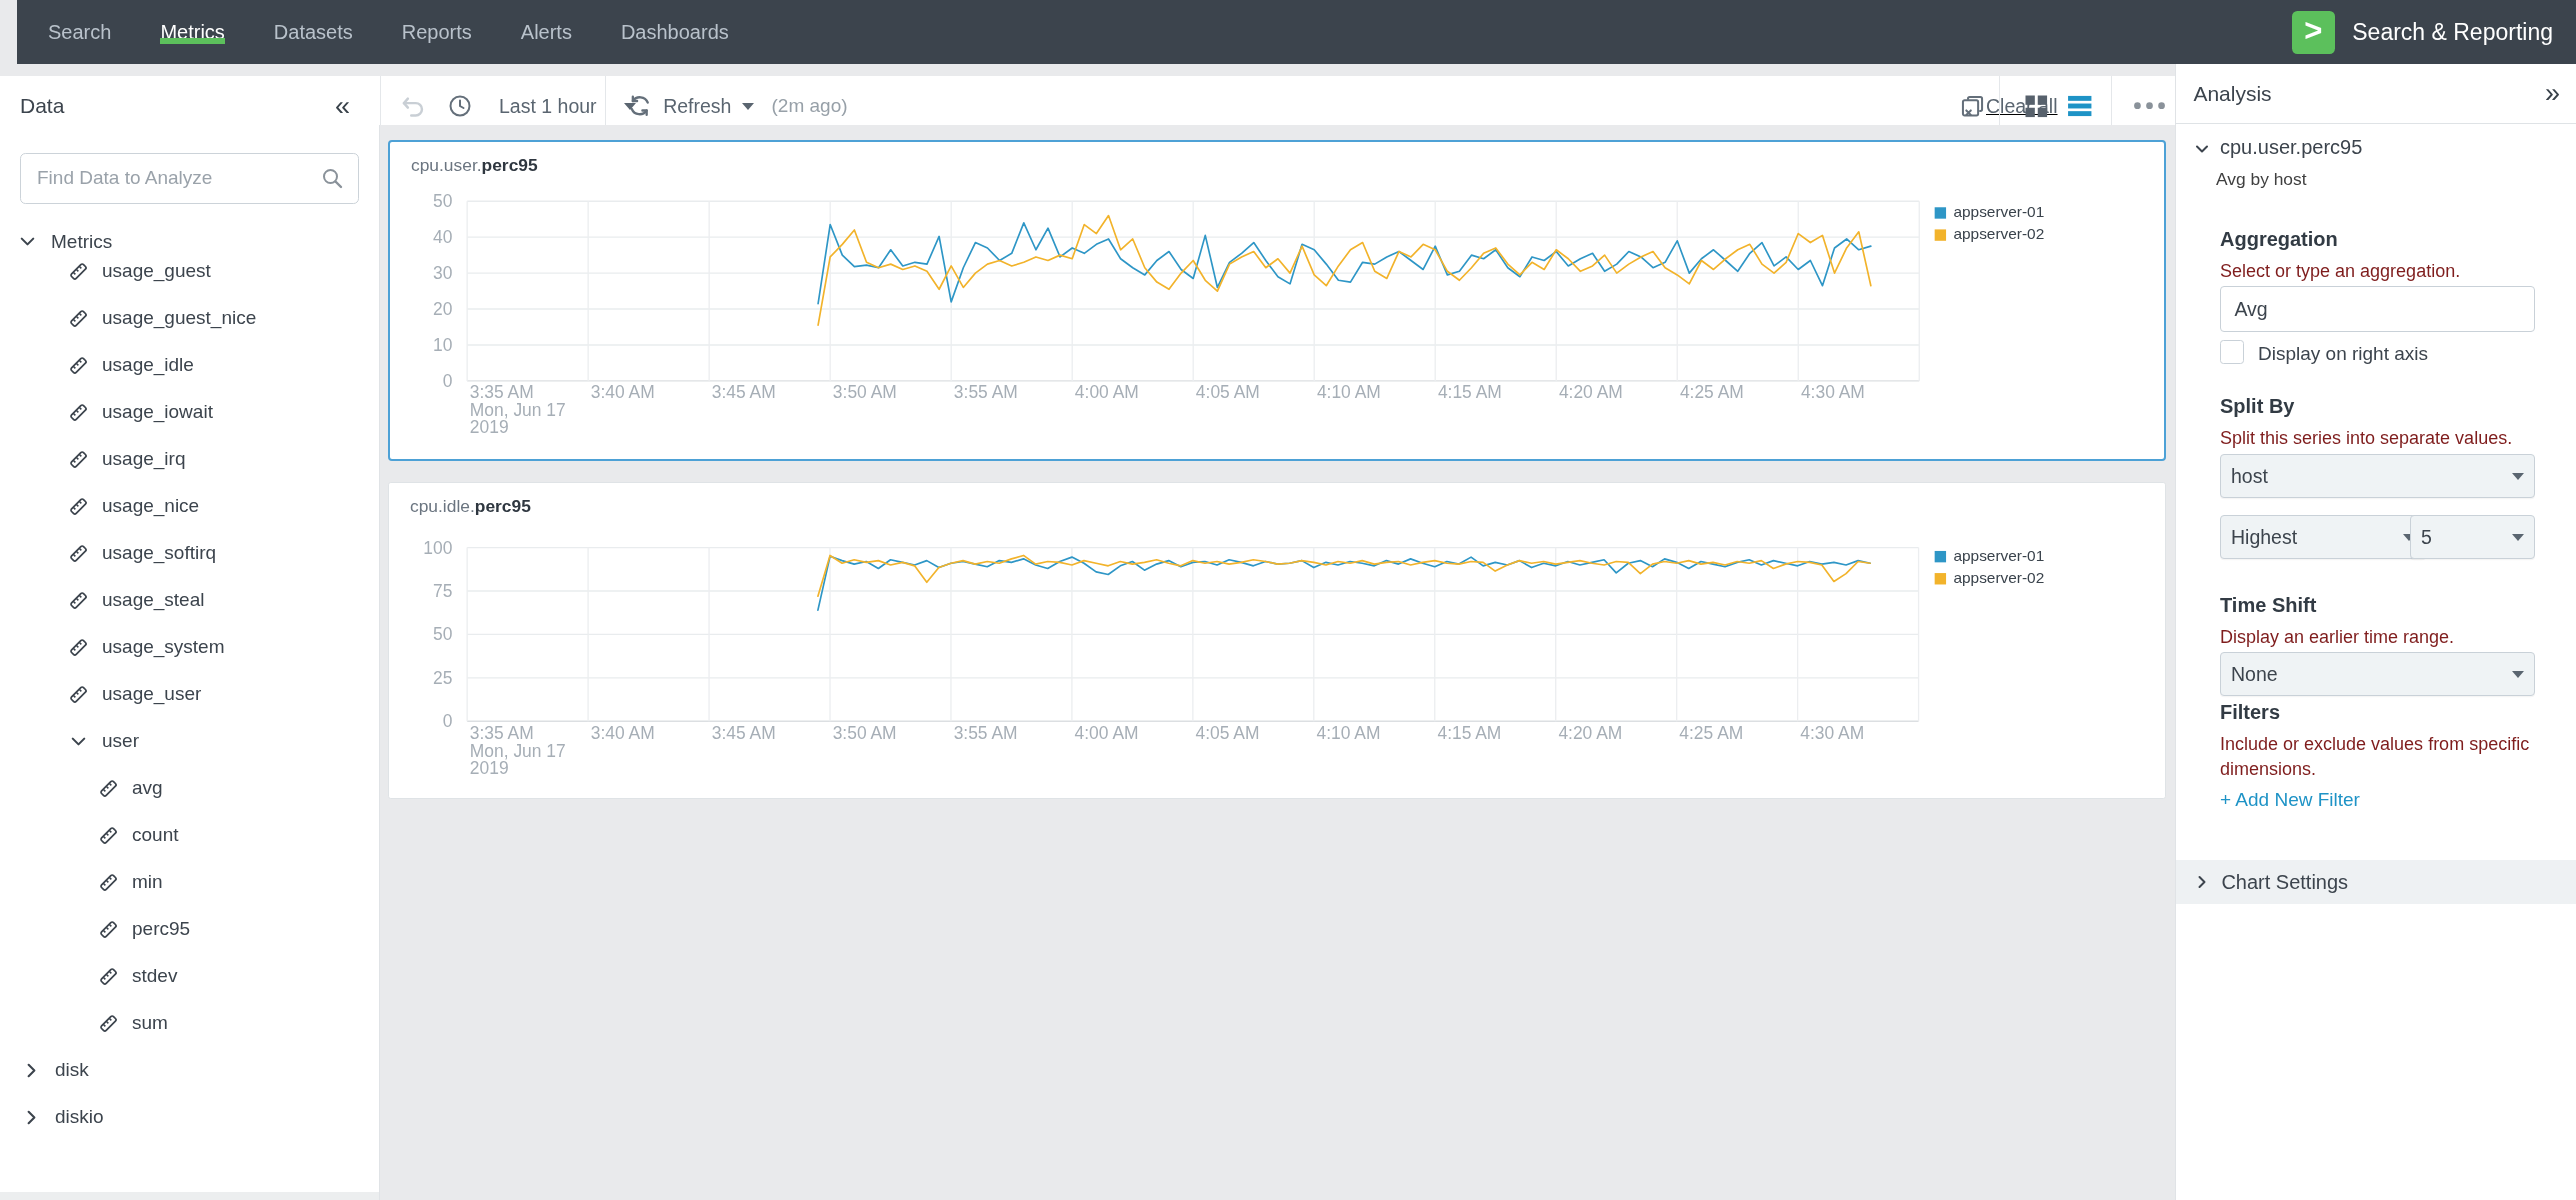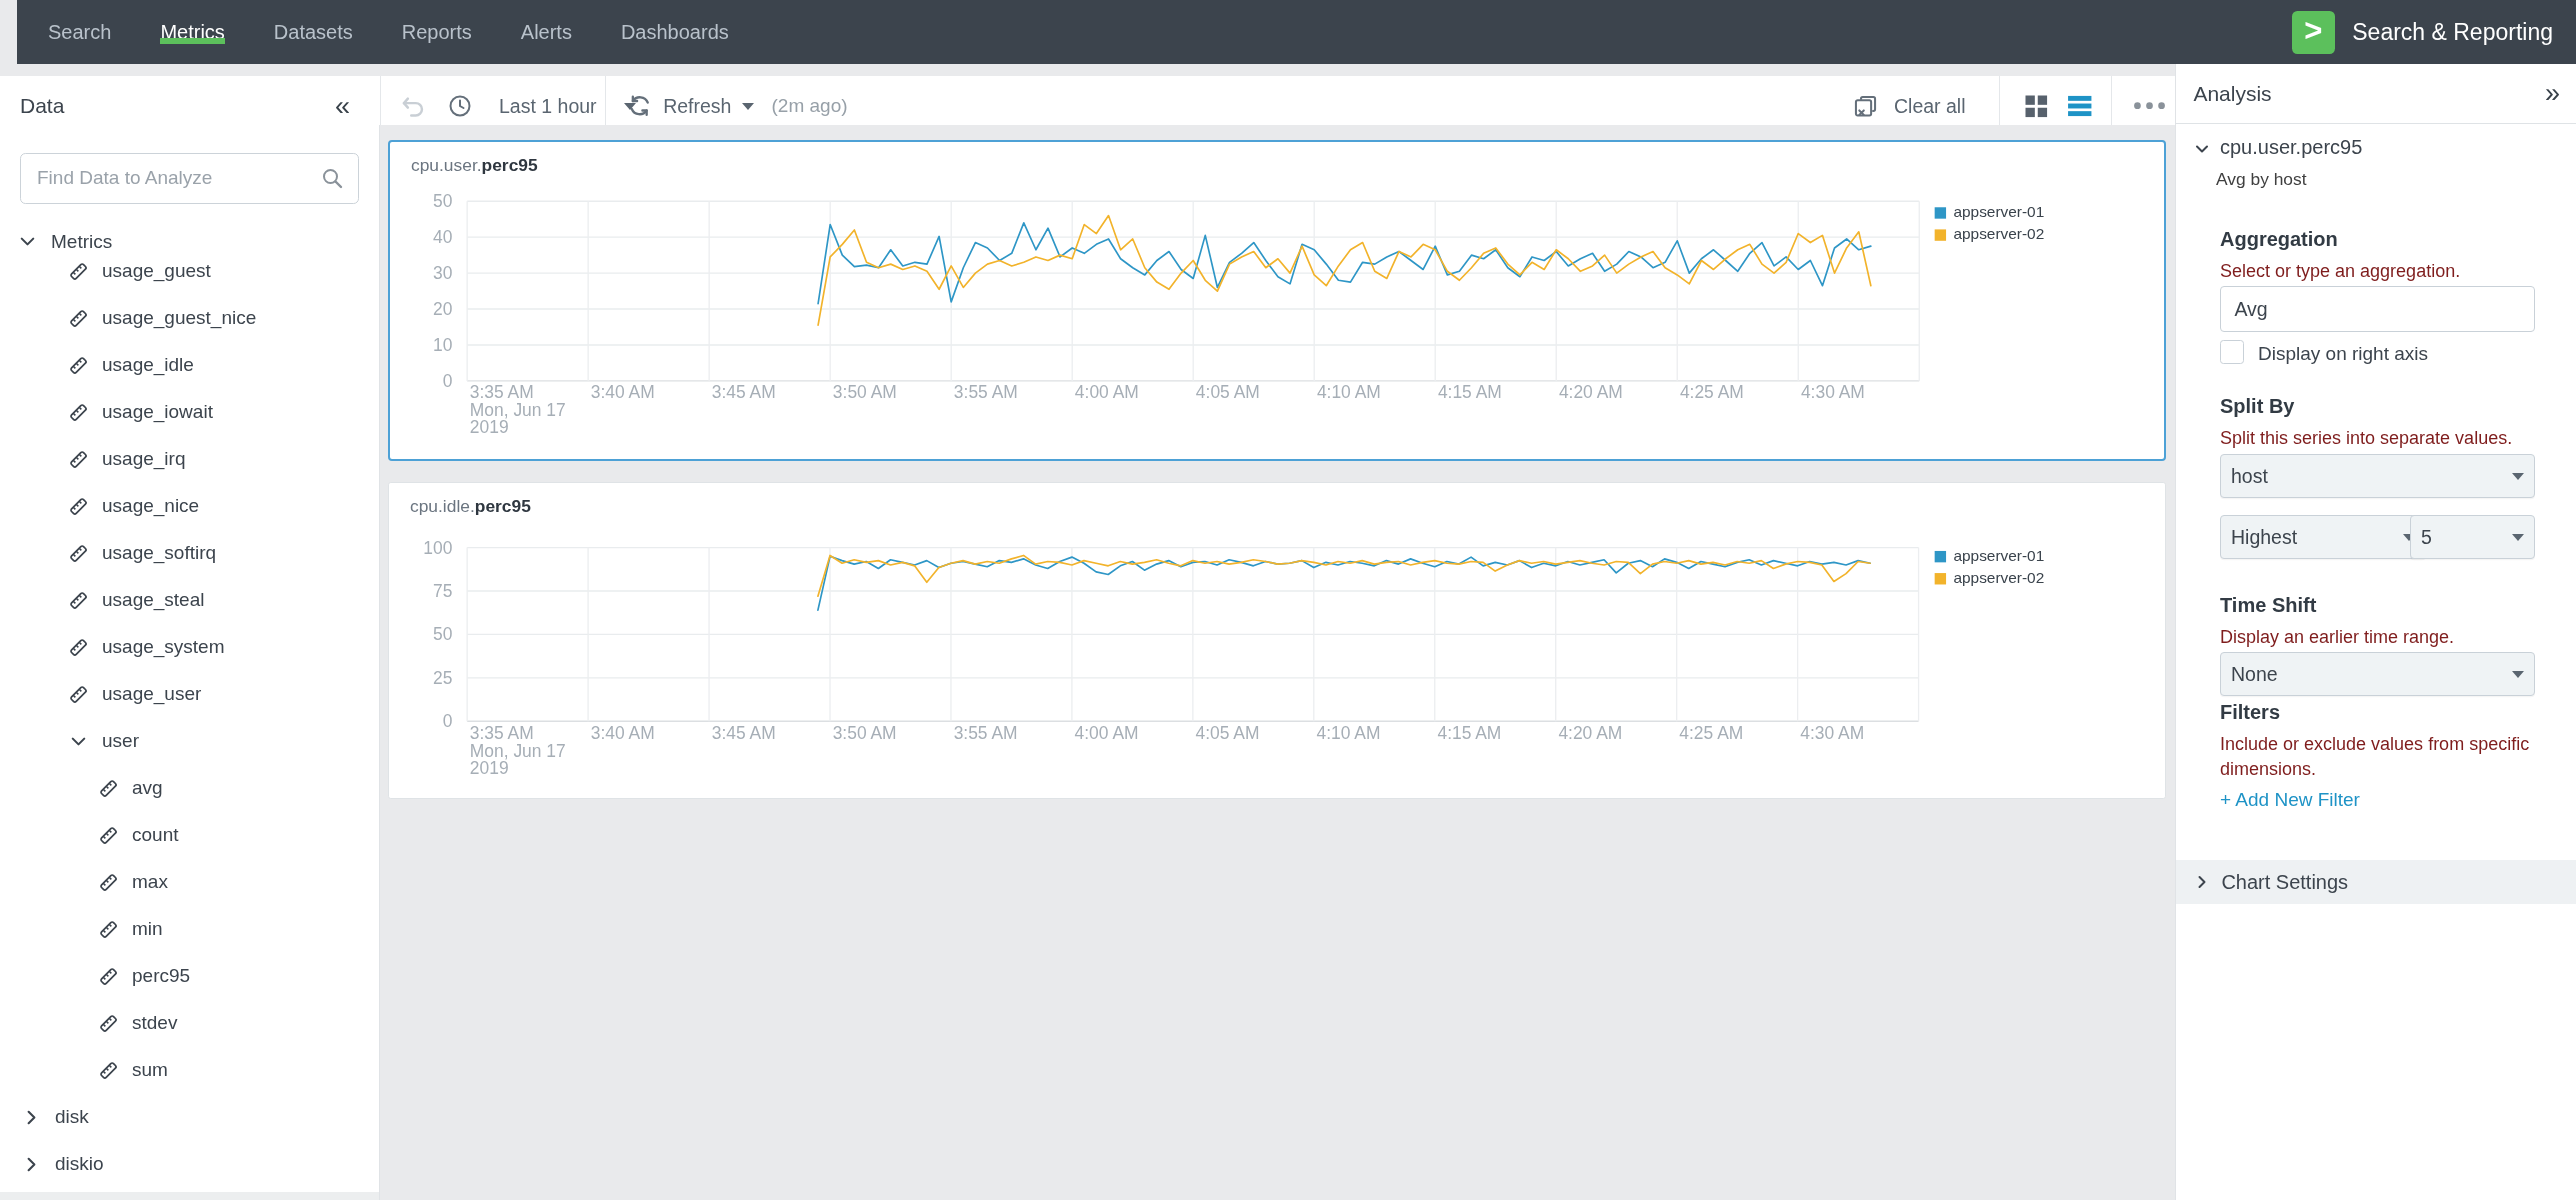--- a/index.html
+++ b/index.html
@@ -141,21 +141,21 @@
         <path d="M19.5 9 A8 8 0 0 0 5.5 7.5" fill="none" stroke="currentColor" stroke-width="2.2" stroke-linecap="round"></path>
         <path d="M5.5 3.5 V7.5 H9.5" fill="none" stroke="currentColor" stroke-width="2.2" stroke-linecap="round" stroke-linejoin="round"></path>
         <path d="M4.5 15 A8 8 0 0 0 18.5 16.5" fill="none" stroke="currentColor" stroke-width="2.2" stroke-linecap="round"></path>
         <path d="M18.5 20.5 V16.5 H14.5" fill="none" stroke="currentColor" stroke-width="2.2" stroke-linecap="round" stroke-linejoin="round"></path>
       </svg>
       <span class="tb-text">Refresh</span>
       <span class="caret"></span>
       <span class="tb-dim" style="margin-left:6.7px;">(2m ago)</span>
     </div>
 
-    <div class="tb-abs" style="left:1852px; gap:15px;">
+    <div class="tb-abs" style="left:1959px; gap:0;text-decoration:underline;">
       <svg width="27" height="27" viewBox="0 0 24 24" class="icon-gray">
         <path d="M8 6 V5 a1.5 1.5 0 0 1 1.5-1.5 H19 a1.5 1.5 0 0 1 1.5 1.5 v9.5 a1.5 1.5 0 0 1-1.5 1.5 h-1" fill="none" stroke="currentColor" stroke-width="1.8"></path>
         <rect x="3.5" y="6.5" width="13.5" height="13.5" rx="1.5" fill="none" stroke="currentColor" stroke-width="1.8"></rect>
         <path d="M6.5 15.5 l4 4 M10.5 15.5 l-4 4" stroke="currentColor" stroke-width="1.8" stroke-linecap="round"></path>
       </svg>
       <span class="tb-text">Clear all</span>
     </div>
     <div class="tb-div" style="left:1999px;"></div>
 
     <div class="tb-abs" style="left:2022px;">
@@ -346,32 +346,20 @@
     <span class="tw">
 
       <svg class="ruler" viewBox="0 0 24 24">
         <g transform="rotate(45 12 12)">
           <rect x="8.6" y="3.2" width="6.8" height="17.6" rx="2" fill="none" stroke="currentColor" stroke-width="1.8"></rect>
           <path d="M8.6 7.6 h3.2 M8.6 12 h3.2 M8.6 16.4 h3.2" stroke="currentColor" stroke-width="1.6"></path>
         </g>
       </svg>
     </span>
     <span class="tlabel">count</span>
-  </div>
-        <div class="tree-row lvl3">
-    <span class="tw">
-
-      <svg class="ruler" viewBox="0 0 24 24">
-        <g transform="rotate(45 12 12)">
-          <rect x="8.6" y="3.2" width="6.8" height="17.6" rx="2" fill="none" stroke="currentColor" stroke-width="1.8"></rect>
-          <path d="M8.6 7.6 h3.2 M8.6 12 h3.2 M8.6 16.4 h3.2" stroke="currentColor" stroke-width="1.6"></path>
-        </g>
-      </svg>
-    </span>
-    <span class="tlabel">max</span>
   </div>
         <div class="tree-row lvl3">
     <span class="tw">
 
       <svg class="ruler" viewBox="0 0 24 24">
         <g transform="rotate(45 12 12)">
           <rect x="8.6" y="3.2" width="6.8" height="17.6" rx="2" fill="none" stroke="currentColor" stroke-width="1.8"></rect>
           <path d="M8.6 7.6 h3.2 M8.6 12 h3.2 M8.6 16.4 h3.2" stroke="currentColor" stroke-width="1.6"></path>
         </g>
       </svg>

